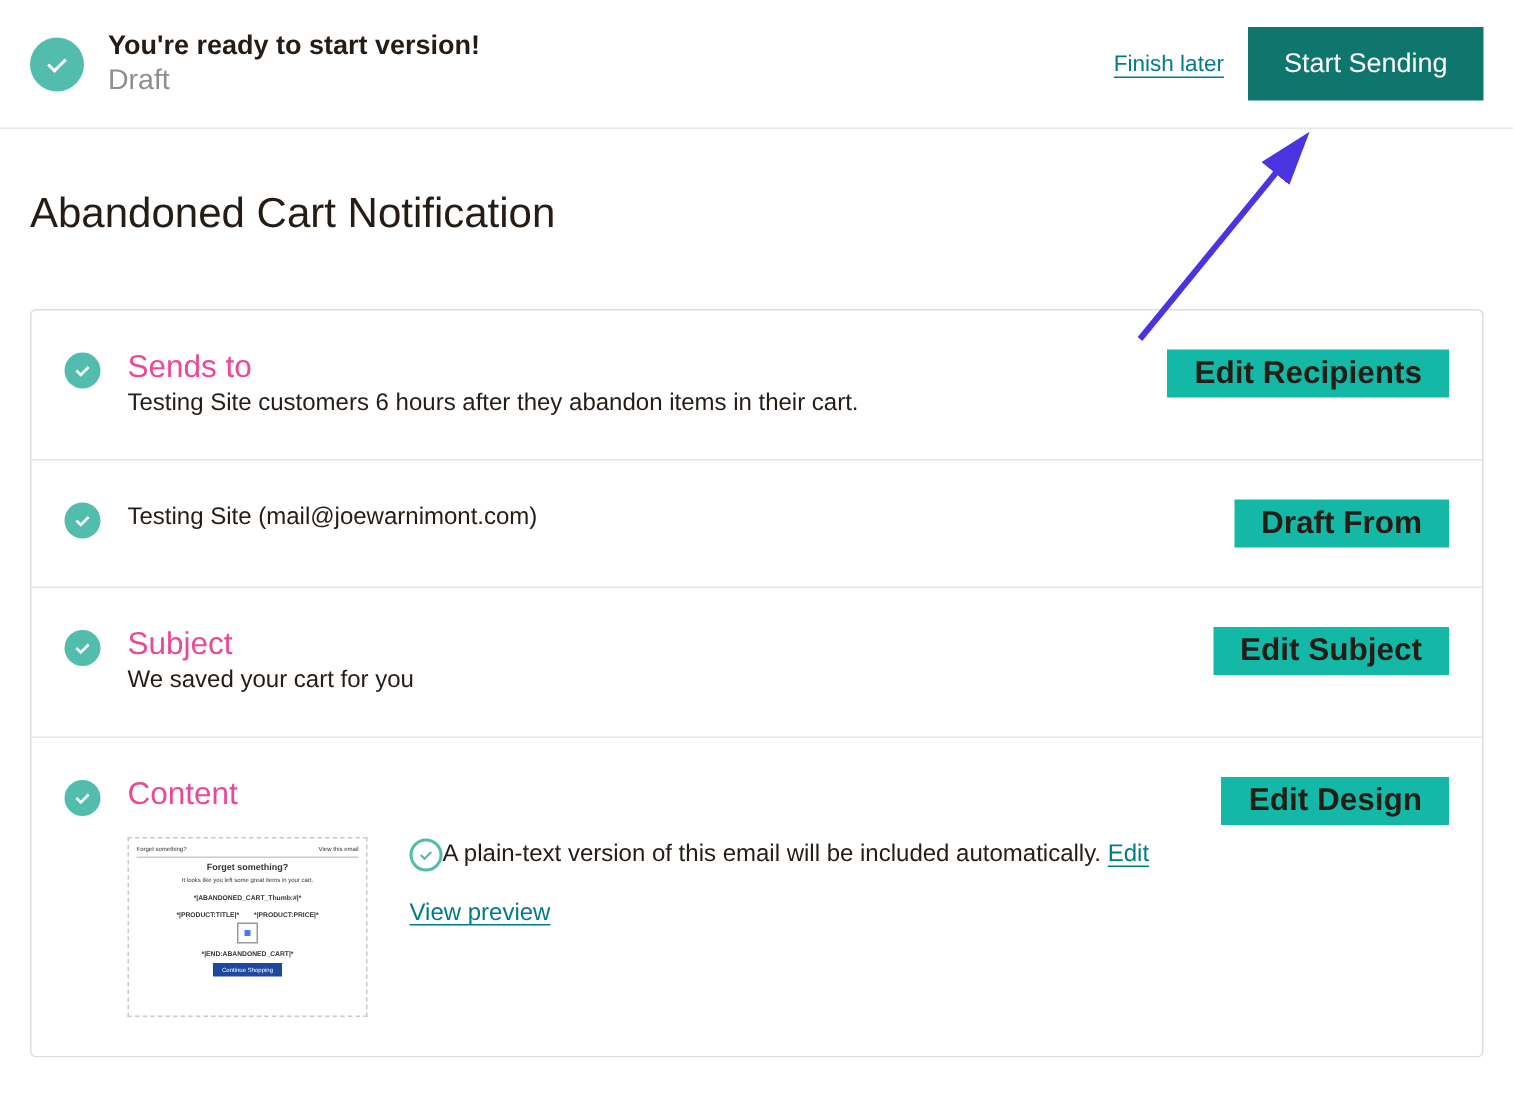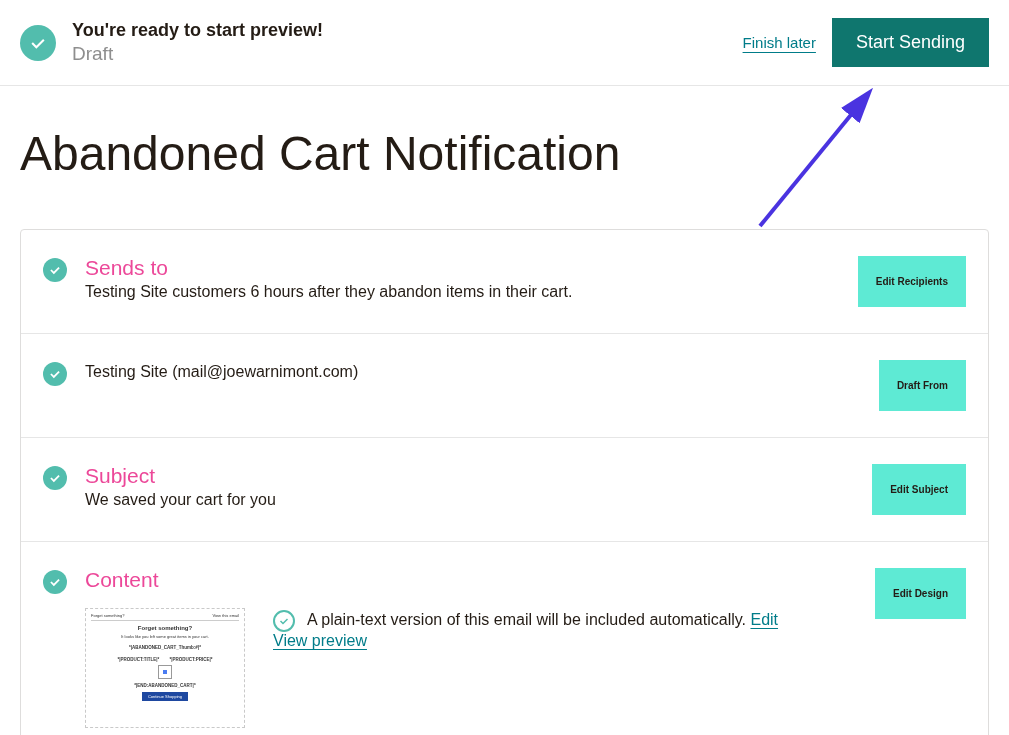--- a/index.html
+++ b/index.html
@@ -29,21 +29,21 @@
 .header-sub { font-size: 19px; color: #8e8e8e; margin-top: 2px; }
 .finish-link {
   color: #007c89; font-size: 15px; text-decoration: underline;
   text-underline-offset: 4px; cursor: pointer;
 }
 .start-btn {
   background: #0f766e; color: #fff; border: none; font-size: 18px;
   font-weight: 500; padding: 14px 24px; cursor: pointer;
 }
 .page-title {
-  font-size: 48px; font-weight: 400; color: #241c15;
+  font-size: 28px; font-weight: 400; color: #241c15;
   padding: 40px 20px 48px 20px;
 }
 .card {
   border: 1px solid #dedddc; border-radius: 4px;
   margin: 0 20px;
 }
 .section {
   display: flex; align-items: flex-start; gap: 18px;
   padding: 26px 22px; border-bottom: 1px solid #e6e6e6;
 }
@@ -51,63 +51,63 @@
 .sec-check {
   width: 24px; height: 24px; border-radius: 50%; background: #52bdad;
   display: flex; align-items: center; justify-content: center; flex-shrink: 0;
   margin-top: 2px;
 }
 .sec-check svg { width: 14px; height: 14px; stroke: #fff; stroke-width: 3; fill: none; }
 .sec-body { flex: 1; }
 .sec-h { font-size: 21px; font-weight: 400; color: #ec4899; }
 .sec-p { font-size: 16px; color: #241c15; line-height: 1.45; }
 .edit-btn {
-  background: #5eead4; border: none; font-size: 10px; font-weight: 600;
-  color: #241c15; padding: 20px 18px; cursor: pointer; flex-shrink: 0;
+  background: #14b8a6; border: none; font-size: 21px; font-weight: 600;
+  color: #241c15; padding: 4px 18px; cursor: pointer; flex-shrink: 0;
 }
 .content-row { display: flex; gap: 28px; margin-top: 16px; align-items: flex-start; }
 .thumb {
   width: 160px; height: 120px; border: 1px dashed #c9c9c9;
   background: #fff; position: relative; overflow: hidden; font-size: 4.5px;
   color: #333; padding: 4px 5px; line-height: 1.3;
 }
 .thumb .t-top { display: flex; justify-content: space-between; border-bottom: 0.5px solid #ccc; padding-bottom: 2px; margin-bottom: 4px; font-size: 4px; }
 .thumb .t-center { text-align: center; font-weight: 700; font-size: 6px; margin-top: 4px; }
 .thumb .t-sub { text-align: center; font-size: 4px; margin-top: 1px; }
 .thumb .t-row { display: flex; justify-content: center; gap: 10px; margin-top: 6px; font-size: 4.5px; font-weight: 700; }
 .thumb .t-box { width: 14px; height: 14px; border: 0.5px solid #999; margin: 2px auto; display: flex; align-items: center; justify-content: center; }
 .thumb .t-box-inner { width: 4px; height: 4px; background: #4a7cf1; }
 .thumb .t-bot { text-align: center; font-size: 4.5px; font-weight: 700; margin-top: 4px; }
 .thumb .t-btn { background: #1e48a0; color: #fff; font-size: 4px; padding: 2px 6px; display: inline-block; margin-top: 3px; }
 .content-texts { flex: 1; }
-.plain-line { display: flex; align-items: flex-end; gap: 12px; }
+.plain-line { display: flex; align-items: center; }
 .outline-check {
   width: 22px; height: 22px; border: 2px solid #52bdad; border-radius: 50%;
   display: flex; align-items: center; justify-content: center; flex-shrink: 0;
 }
 .outline-check svg { width: 12px; height: 12px; stroke: #52bdad; stroke-width: 3; fill: none; }
 .plain-text { font-size: 16px; color: #241c15; line-height: 1.5; }
 .inline-link { color: #007c89; text-decoration: underline; text-underline-offset: 3px; cursor: pointer; }
-.preview-link { color: #007c89; text-decoration: underline; text-underline-offset: 3px; cursor: pointer; display: inline-block; font-size: 16px; }
+.preview-link { color: #007c89; text-decoration: underline; text-underline-offset: 3px; cursor: pointer; display: inline-block; margin-top: 18px; font-size: 16px; }
 .arrow {
   position: absolute; pointer-events: none;
 }
 .arrow-wrap { position: relative; }
 </style>
 </head>
 <body>
 
 <div class="header-bar">
   <div class="header-check">
     <svg viewBox="0 0 24 24">
         <polyline points="5,12 10,17 19,8"></polyline>
       </svg>
   </div>
   <div class="header-texts">
-    <div class="header-title">You're ready to start preview!</div>
+    <div class="header-title">You're ready to start version!</div>
     <div class="header-sub">Draft</div>
   </div>
   <a class="finish-link">Finish later</a>
   <button class="start-btn">Start Sending</button>
 </div>
 
 <div class="arrow-wrap">
   <svg class="arrow" width="220" height="180" style="left:700px; top:-10px;">
     <defs>
       <marker id="ah" markerWidth="10" markerHeight="10" refX="7" refY="3" orient="auto">

